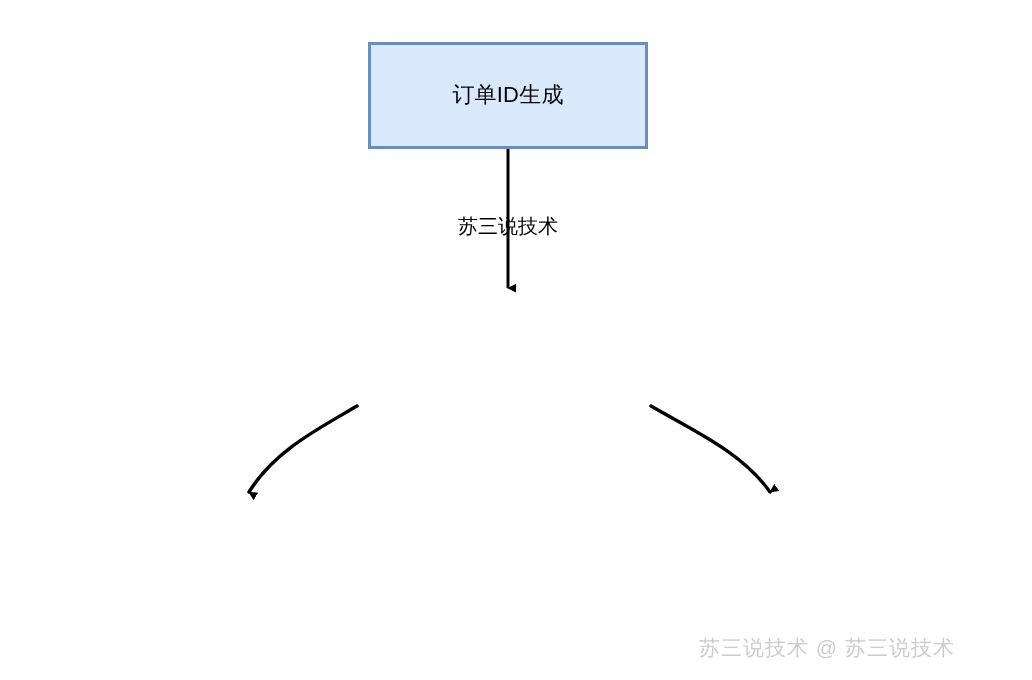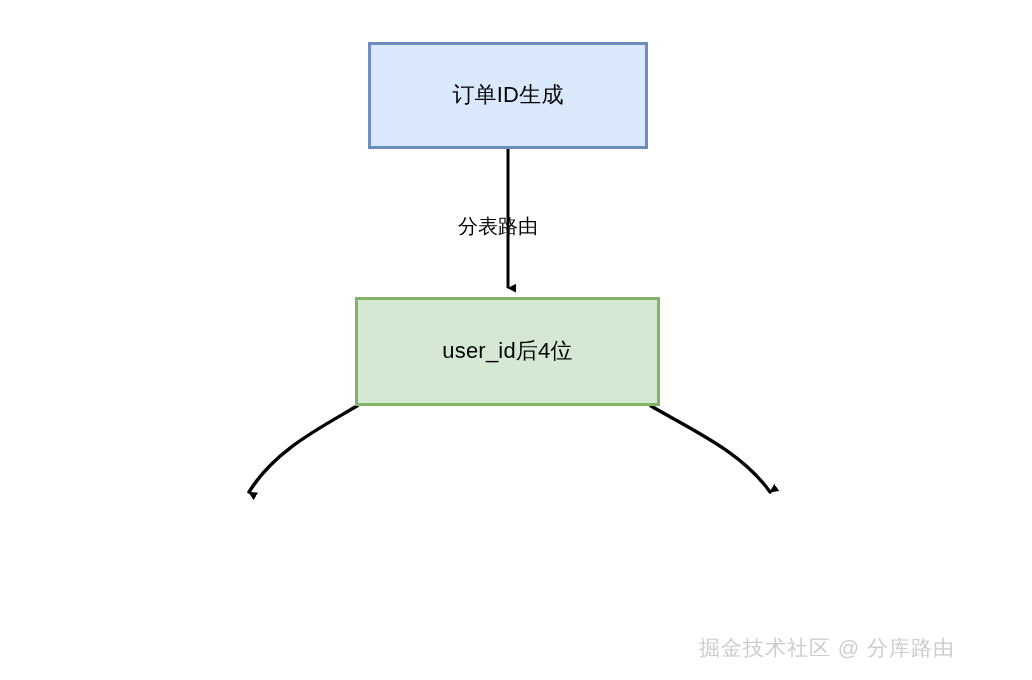--- a/index.html
+++ b/index.html
@@ -134,23 +134,20 @@
 
     <g>
       <path d="M 651,406 C 692,430 742,452 770,492" fill="none" stroke="#000000" stroke-width="3.4" stroke-linecap="round" marker-end="url(#arrowhead)"></path>
     </g>
   </svg>
 
   <div class="node" id="node-order-id">
     <span>订单ID生成</span>
   </div>
 
-  <div class="node" id="node-user-id">
-    <span>user_id后4位</span>
-  </div>
 
 
 
-  <div class="edge-label" id="label-embed-gene">分表路由</div>
+  <div class="edge-label" id="label-embed-gene">苏三说技术</div>
 
-  <div id="watermark">掘金技术社区 @ 分库路由</div>
+  <div id="watermark">苏三说技术 @ 苏三说技术</div>
 
 </div>
 
 </body></html>

